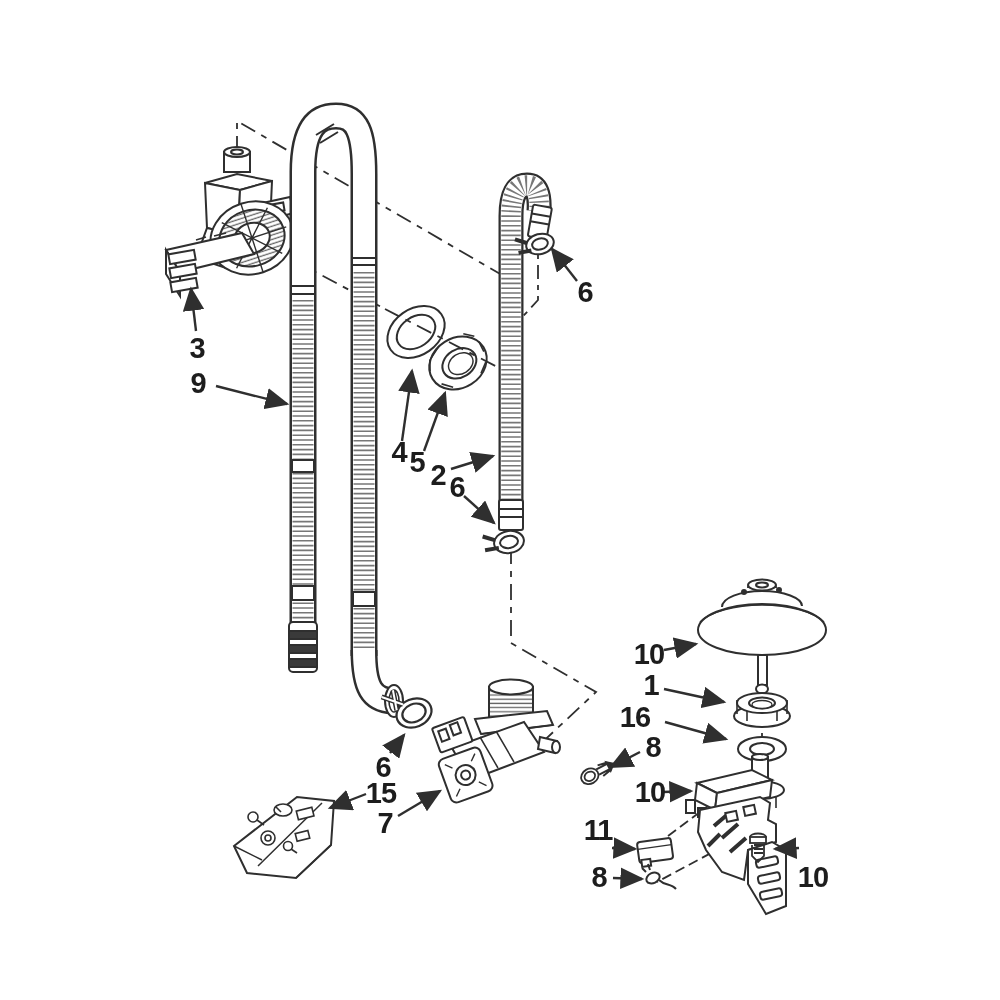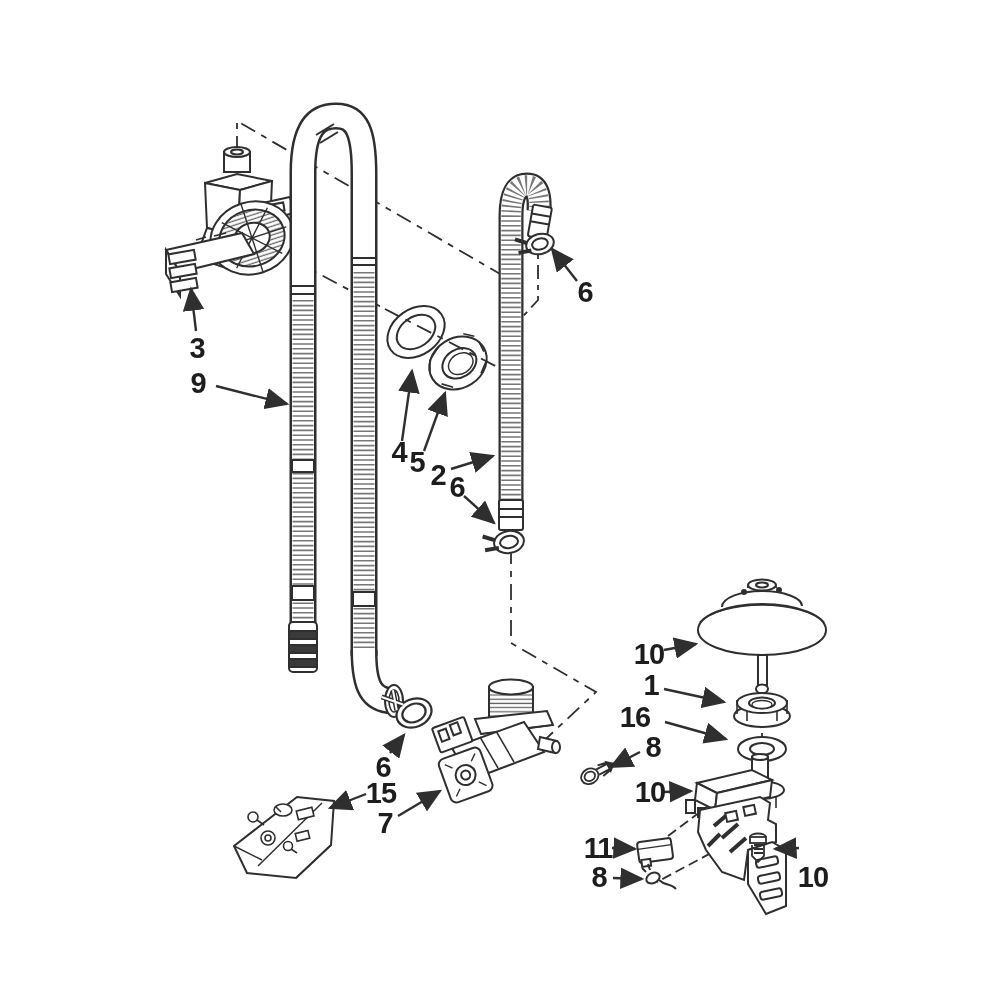--- a/index.html
+++ b/index.html
@@ -282,16 +282,16 @@
   <div class="callout" style="left:585px;top:292px">6</div>
   <div class="callout" style="left:457px;top:487px">6</div>
   <div class="callout" style="left:383px;top:767px">6</div>
   <div class="callout" style="left:381px;top:793px">15</div>
   <div class="callout" style="left:385px;top:823px">7</div>
   <div class="callout" style="left:649px;top:654px">10</div>
   <div class="callout" style="left:651px;top:685px">1</div>
   <div class="callout" style="left:635px;top:717px">16</div>
   <div class="callout" style="left:653px;top:747px">8</div>
   <div class="callout" style="left:650px;top:792px">10</div>
-  <div class="callout" style="left:598px;top:848px">11</div>
+  <div class="callout" style="left:598px;top:830px">11</div>
   <div class="callout" style="left:599px;top:877px">8</div>
   <div class="callout" style="left:813px;top:877px">10</div>
 </div>
 
 </body></html>

